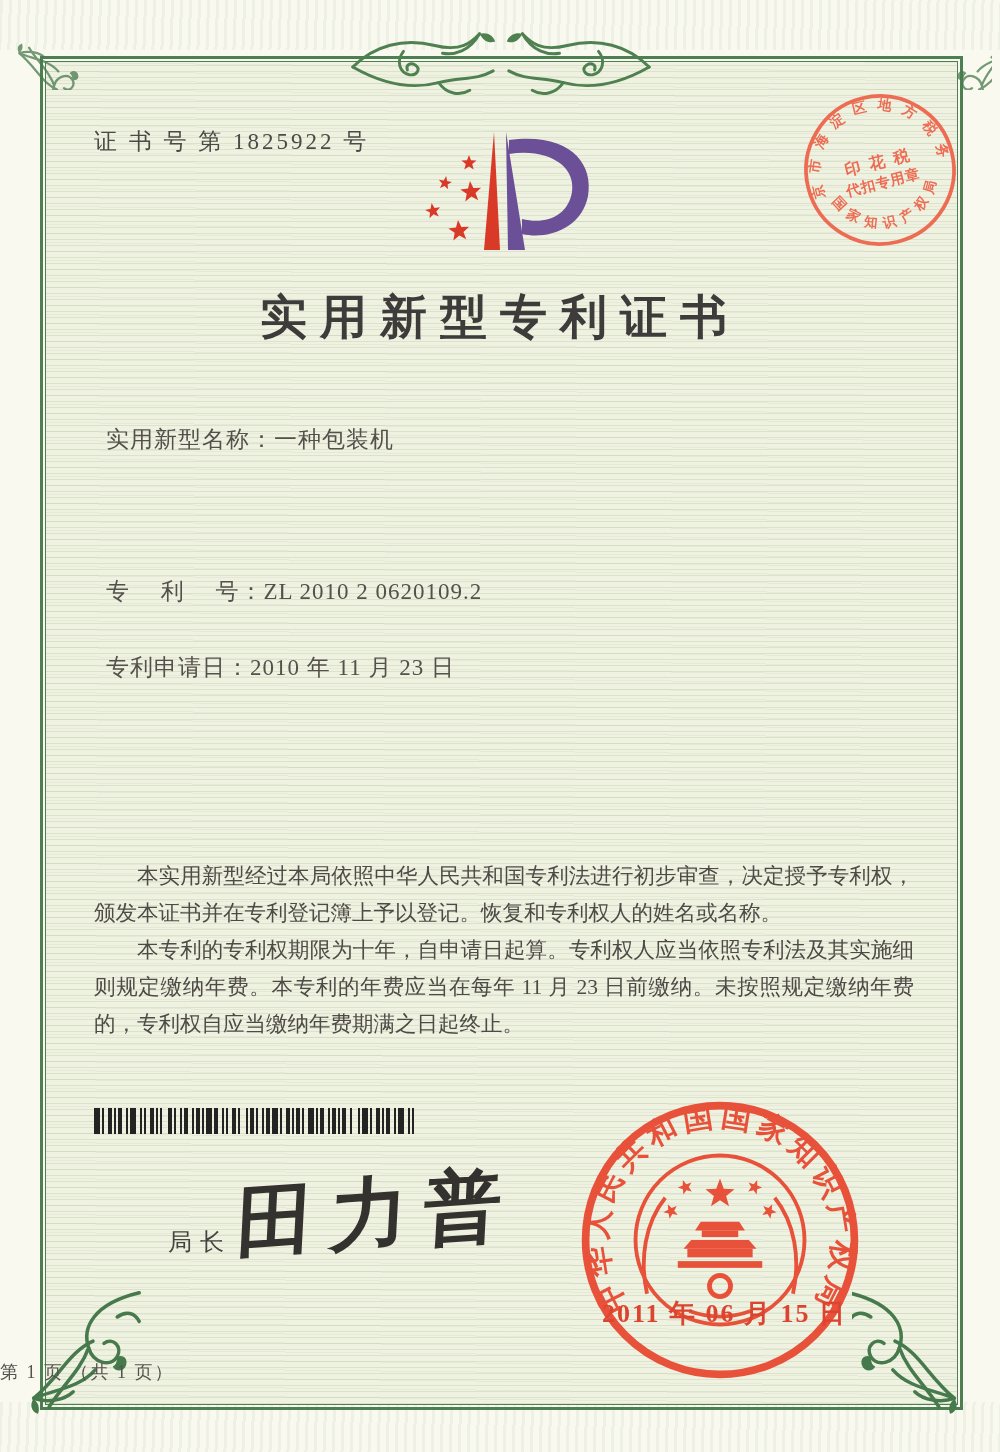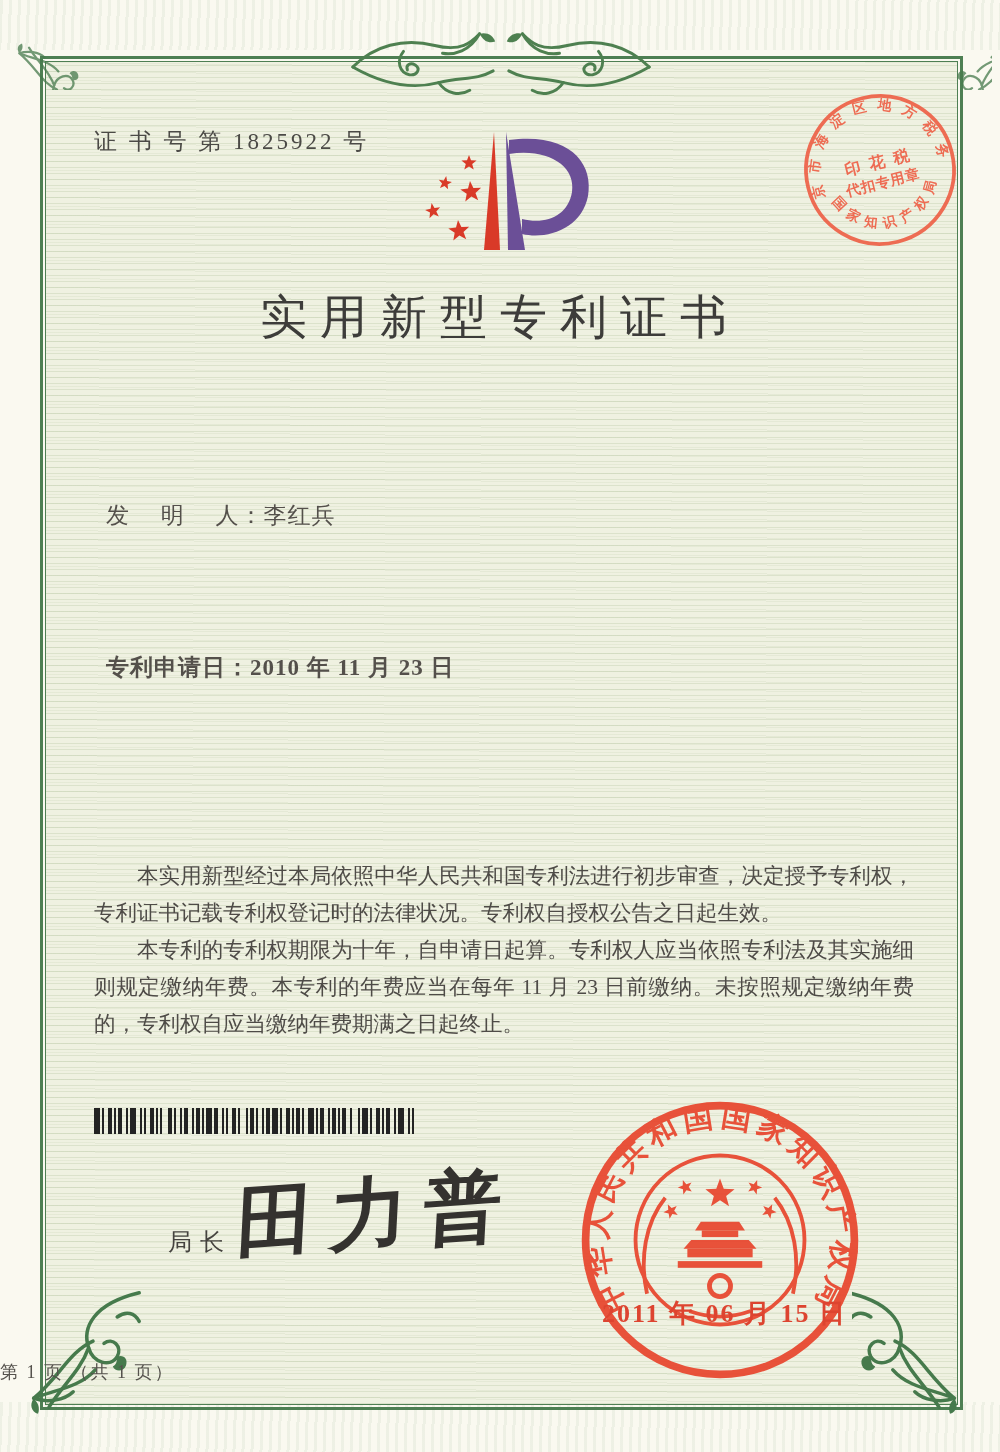--- a/index.html
+++ b/index.html
@@ -19,24 +19,24 @@
     background-image:
       repeating-linear-gradient(0deg, rgba(141,166,116,.20) 0 1px, rgba(0,0,0,0) 1px 6px),
       repeating-linear-gradient(0.6deg, rgba(141,166,116,.10) 0 1px, rgba(0,0,0,0) 1px 9px);
   }
 
   .orn{position:absolute;z-index:2;}
   .cert-no{position:absolute;left:94px;top:126px;font-size:23px;color:#4b4a46;
     letter-spacing:3px;z-index:2;}
   .logo{position:absolute;left:396px;top:126px;z-index:2;}
   .title{position:absolute;left:0;right:0;top:286px;text-align:center;
-    font-size:47px;font-weight:400;color:#3d3c3a;letter-spacing:13px;z-index:2;}
+    font-size:47px;font-weight:700;color:#3d3c3a;letter-spacing:13px;z-index:2;}
 
   .field{position:absolute;left:106px;font-size:23px;color:#54504b;letter-spacing:1px;z-index:2;}
-  .f1{top:424px;} .f2{top:500px;} .f3{top:576px;} .f4{top:652px;font-weight:bold;} .f5{top:728px;} .f6{top:805px;}
+  .f1{top:424px;} .f2{top:500px;} .f3{top:576px;} .f4{top:652px;} .f5{top:728px;} .f6{top:805px;}
 
   .body-text{position:absolute;left:94px;top:858px;width:820px;font-size:21.5px;
     line-height:37px;color:#4e4b47;text-align:justify;z-index:2;}
   .body-text p{margin:0;text-indent:2em;}
 
   .barcode{position:absolute;left:94px;top:1108px;width:322px;height:26px;
     overflow:hidden;white-space:nowrap;font-size:0;z-index:2;}
   .barcode i{display:inline-block;height:26px;}
   .barcode i.b{background:#232323;}
 
@@ -127,25 +127,26 @@
     <path d="M113,14 C172,6 198,36 192,70 C186,102 152,114 126,108 L126,93 C150,99 172,90 176,66 C180,40 152,22 113,28 Z" fill="#6b4f97"></path>
     <polygon fill="#d93a28" points="73.0,29.0 75.0,34.3 80.6,34.5 76.2,38.0 77.7,43.5 73.0,40.4 68.3,43.5 69.8,38.0 65.4,34.5 71.0,34.3"></polygon>
     <polygon fill="#d93a28" points="50.2,50.1 51.1,55.0 55.9,56.0 51.6,58.4 52.1,63.3 48.5,59.9 44.0,61.9 46.1,57.4 42.8,53.7 47.7,54.4"></polygon>
     <polygon fill="#d93a28" points="74.0,55.0 77.4,62.0 85.1,61.7 79.5,67.0 82.2,74.3 75.4,70.6 69.3,75.4 70.7,67.8 64.3,63.5 72.0,62.5"></polygon>
     <polygon fill="#d93a28" points="35.6,77.1 38.5,82.0 44.1,81.2 40.3,85.5 42.8,90.6 37.6,88.3 33.5,92.2 34.0,86.6 29.1,83.9 34.6,82.7"></polygon>
     <polygon fill="#d93a28" points="62.0,94.0 65.4,101.0 73.1,100.7 67.5,106.0 70.2,113.3 63.4,109.6 57.3,114.4 58.7,106.8 52.3,102.5 60.0,101.5"></polygon>
   </svg>
 
   <div class="title">实用新型专利证书</div>
 
-  <div class="field f2"><span>发　 明　 人：</span><span>李红兵</span></div>
+  <div class="field f1"><span>实用新型名称：</span><span>一种包装机</span></div>
+  <div class="field f3"><span>专　 利　 号：</span><span>ZL 2010 2 0620109.2</span></div>
   <div class="field f4"><span>专利申请日：</span><span>2010 年 11 月 23 日</span></div>
 
   <div class="body-text">
-    <p>本实用新型经过本局依照中华人民共和国专利法进行初步审查，决定授予专利权，专利证书记载专利权登记时的法律状况。专利权自授权公告之日起生效。</p>
+    <p>本实用新型经过本局依照中华人民共和国专利法进行初步审查，决定授予专利权，颁发本证书并在专利登记簿上予以登记。恢复和专利权人的姓名或名称。</p>
     <p>本专利的专利权期限为十年，自申请日起算。专利权人应当依照专利法及其实施细则规定缴纳年费。本专利的年费应当在每年 11 月 23 日前缴纳。未按照规定缴纳年费的，专利权自应当缴纳年费期满之日起终止。</p>
   </div>
 
   <div class="barcode" id="barcode"><i class="b" style="width:6px"></i><i class="g" style="width:2px"></i><i class="b" style="width:2px"></i><i class="g" style="width:4px"></i><i class="b" style="width:4px"></i><i class="g" style="width:2px"></i><i class="b" style="width:2px"></i><i class="g" style="width:2px"></i><i class="b" style="width:4px"></i><i class="g" style="width:4px"></i><i class="b" style="width:2px"></i><i class="g" style="width:2px"></i><i class="b" style="width:6px"></i><i class="g" style="width:4px"></i><i class="b" style="width:2px"></i><i class="g" style="width:2px"></i><i class="b" style="width:2px"></i><i class="g" style="width:4px"></i><i class="b" style="width:4px"></i><i class="g" style="width:2px"></i><i class="b" style="width:2px"></i><i class="g" style="width:2px"></i><i class="b" style="width:2px"></i><i class="g" style="width:6px"></i><i class="b" style="width:4px"></i><i class="g" style="width:2px"></i><i class="b" style="width:2px"></i><i class="g" style="width:4px"></i><i class="b" style="width:2px"></i><i class="g" style="width:2px"></i><i class="b" style="width:4px"></i><i class="g" style="width:4px"></i><i class="b" style="width:2px"></i><i class="g" style="width:2px"></i><i class="b" style="width:4px"></i><i class="g" style="width:2px"></i><i class="b" style="width:2px"></i><i class="g" style="width:2px"></i><i class="b" style="width:6px"></i><i class="g" style="width:2px"></i><i class="b" style="width:4px"></i><i class="g" style="width:4px"></i><i class="b" style="width:2px"></i><i class="g" style="width:2px"></i><i class="b" style="width:2px"></i><i class="g" style="width:4px"></i><i class="b" style="width:4px"></i><i class="g" style="width:2px"></i><i class="b" style="width:2px"></i><i class="g" style="width:6px"></i><i class="b" style="width:2px"></i><i class="g" style="width:2px"></i><i class="b" style="width:4px"></i><i class="g" style="width:2px"></i><i class="b" style="width:2px"></i><i class="g" style="width:4px"></i><i class="b" style="width:2px"></i><i class="g" style="width:2px"></i><i class="b" style="width:4px"></i><i class="g" style="width:2px"></i><i class="b" style="width:6px"></i><i class="g" style="width:2px"></i><i class="b" style="width:2px"></i><i class="g" style="width:4px"></i><i class="b" style="width:4px"></i><i class="g" style="width:2px"></i><i class="b" style="width:2px"></i><i class="g" style="width:2px"></i><i class="b" style="width:4px"></i><i class="g" style="width:2px"></i><i class="b" style="width:2px"></i><i class="g" style="width:4px"></i><i class="b" style="width:6px"></i><i class="g" style="width:2px"></i><i class="b" style="width:2px"></i><i class="g" style="width:2px"></i><i class="b" style="width:4px"></i><i class="g" style="width:4px"></i><i class="b" style="width:2px"></i><i class="g" style="width:2px"></i><i class="b" style="width:4px"></i><i class="g" style="width:2px"></i><i class="b" style="width:2px"></i><i class="g" style="width:2px"></i><i class="b" style="width:4px"></i><i class="g" style="width:4px"></i><i class="b" style="width:2px"></i><i class="g" style="width:6px"></i><i class="b" style="width:2px"></i><i class="g" style="width:2px"></i><i class="b" style="width:6px"></i><i class="g" style="width:2px"></i><i class="b" style="width:2px"></i><i class="g" style="width:4px"></i><i class="b" style="width:4px"></i><i class="g" style="width:2px"></i><i class="b" style="width:2px"></i><i class="g" style="width:2px"></i><i class="b" style="width:4px"></i><i class="g" style="width:4px"></i><i class="b" style="width:2px"></i><i class="g" style="width:2px"></i><i class="b" style="width:6px"></i><i class="g" style="width:4px"></i><i class="b" style="width:2px"></i><i class="g" style="width:2px"></i><i class="b" style="width:2px"></i><i class="g" style="width:4px"></i></div>
 
   <div class="signer-title">局长</div>
   <div class="signature">田力普</div>
 
   <svg class="seal-svg" viewBox="0 0 300 300">
     <defs>

